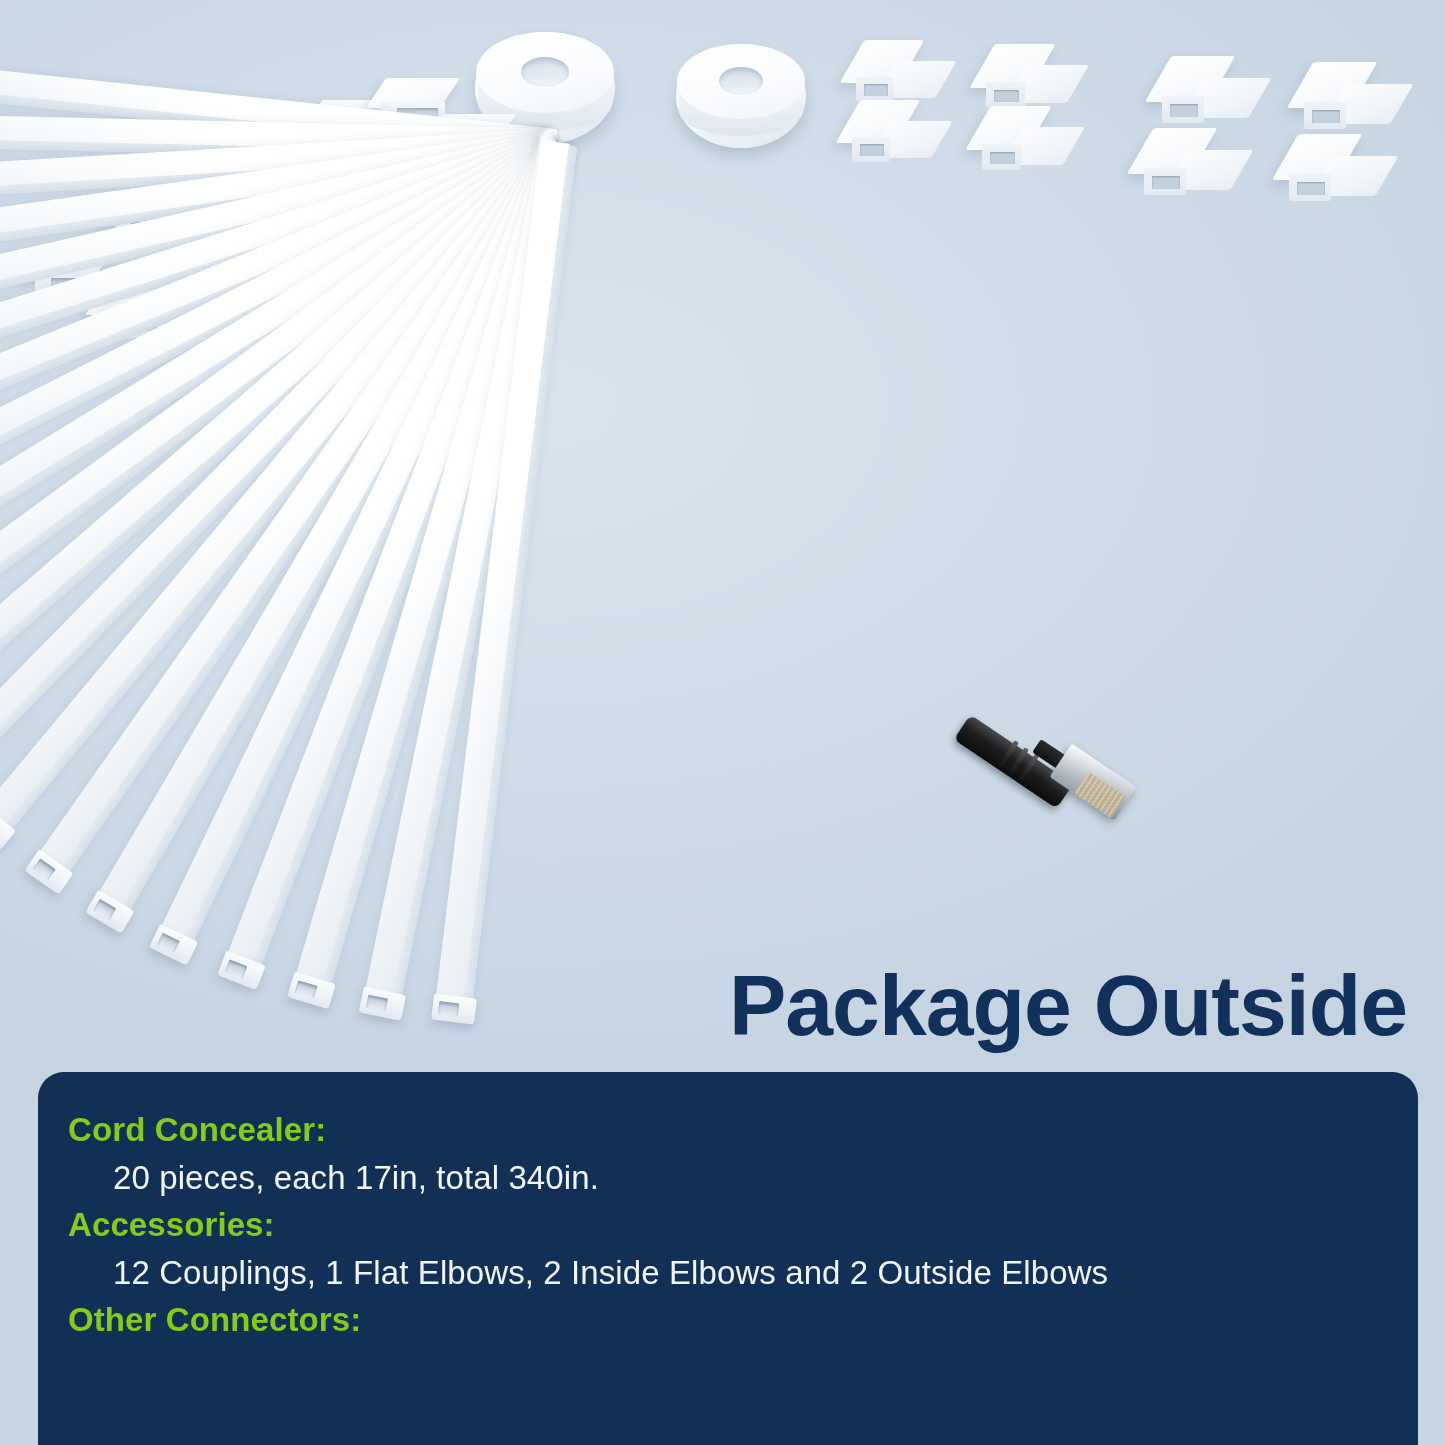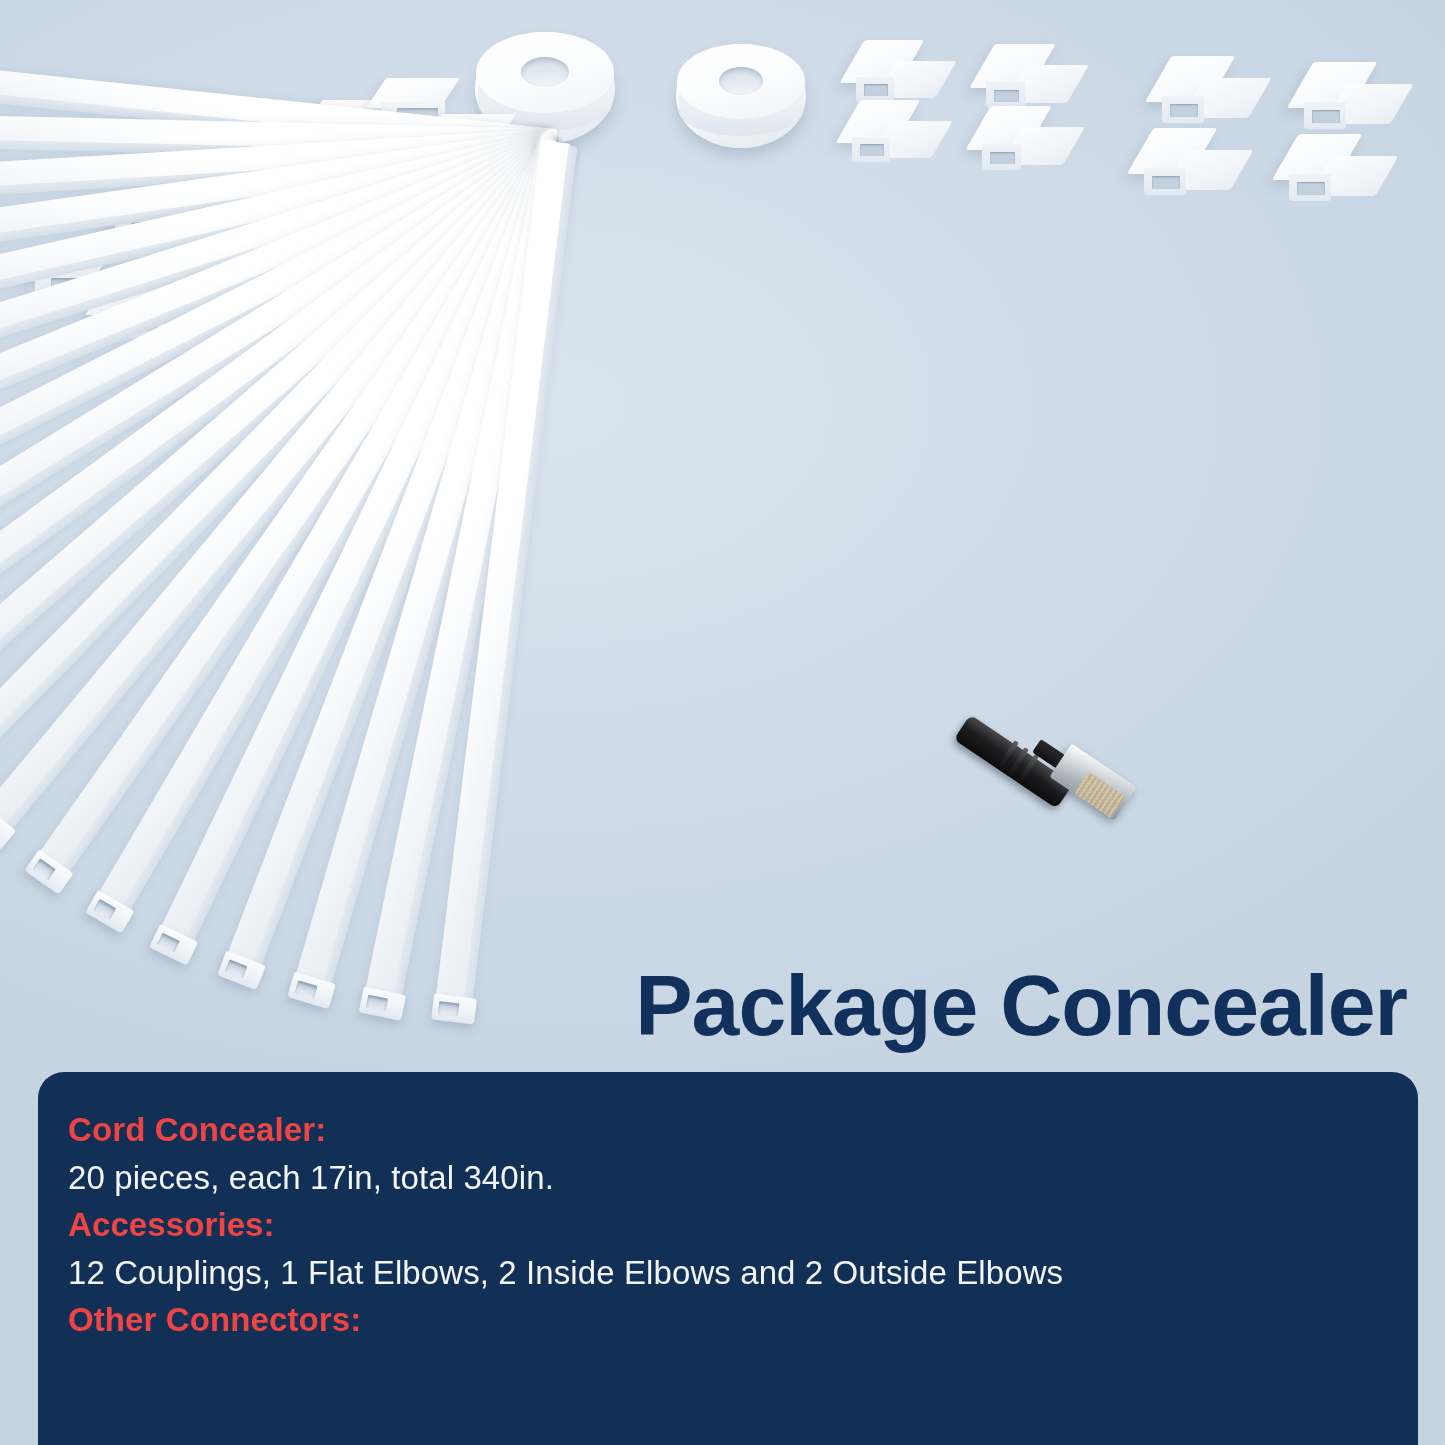--- a/index.html
+++ b/index.html
@@ -178,28 +178,28 @@
   
   #panel{
     position:absolute;
     left:38px; top:1072px;
     width:1380px; height:380px;
     background:#122f56;
     border-radius:26px 26px 0 0;
     padding:34px 0 0 30px;
   }
   .pline{
-    color:#ef4444;
+    color:#84cc16;
     font-size:33px;
     line-height:1.44;
     white-space:nowrap;
     letter-spacing:0.1px;
   }
   .pline.b{ font-weight:bold; }
-  .pline.r{ font-weight:normal; color:#f2f5f9; }
+  .pline.r{ font-weight:normal; color:#f2f5f9;margin-left:45px; }
 </style>
 </head>
 <body>
 
 <div id="stage">
 
   <div id="strip-fan">
       <div class="strip" style="left: 541px; top: 142px; width: 30px; height: 869.314px; transform: rotate(7deg); z-index: 50;">
         <div class="face"></div>
         <div class="edge"></div>
@@ -426,21 +426,21 @@
   <div class="cable" style="left:962px; top:706px; width:230px; height:130px;">
     <div class="boot" style="left:0; top:6px;"></div>
     <div class="rib" style="left:44px; top:33px; transform:rotate(34deg);"></div>
     <div class="rib" style="left:54px; top:40px; transform:rotate(34deg);"></div>
     <div class="rib" style="left:64px; top:47px; transform:rotate(34deg);"></div>
     <div class="clip" style="left:72px; top:40px;"></div>
     <div class="plug" style="left:92px; top:56px;"></div>
     <div class="pins" style="left:116px; top:76px;"></div>
   </div>
 
-  <div id="headline">Package Concealer</div>
+  <div id="headline">Package Outside</div>
 
   <div id="panel">
     <div class="pline b">Cord Concealer:</div>
     <div class="pline r">20 pieces, each 17in, total 340in.</div>
     <div class="pline b">Accessories:</div>
     <div class="pline r">12 Couplings, 1 Flat Elbows, 2 Inside Elbows and 2 Outside Elbows</div>
     <div class="pline b">Other Connectors:</div>
   </div>
 
 </div>

